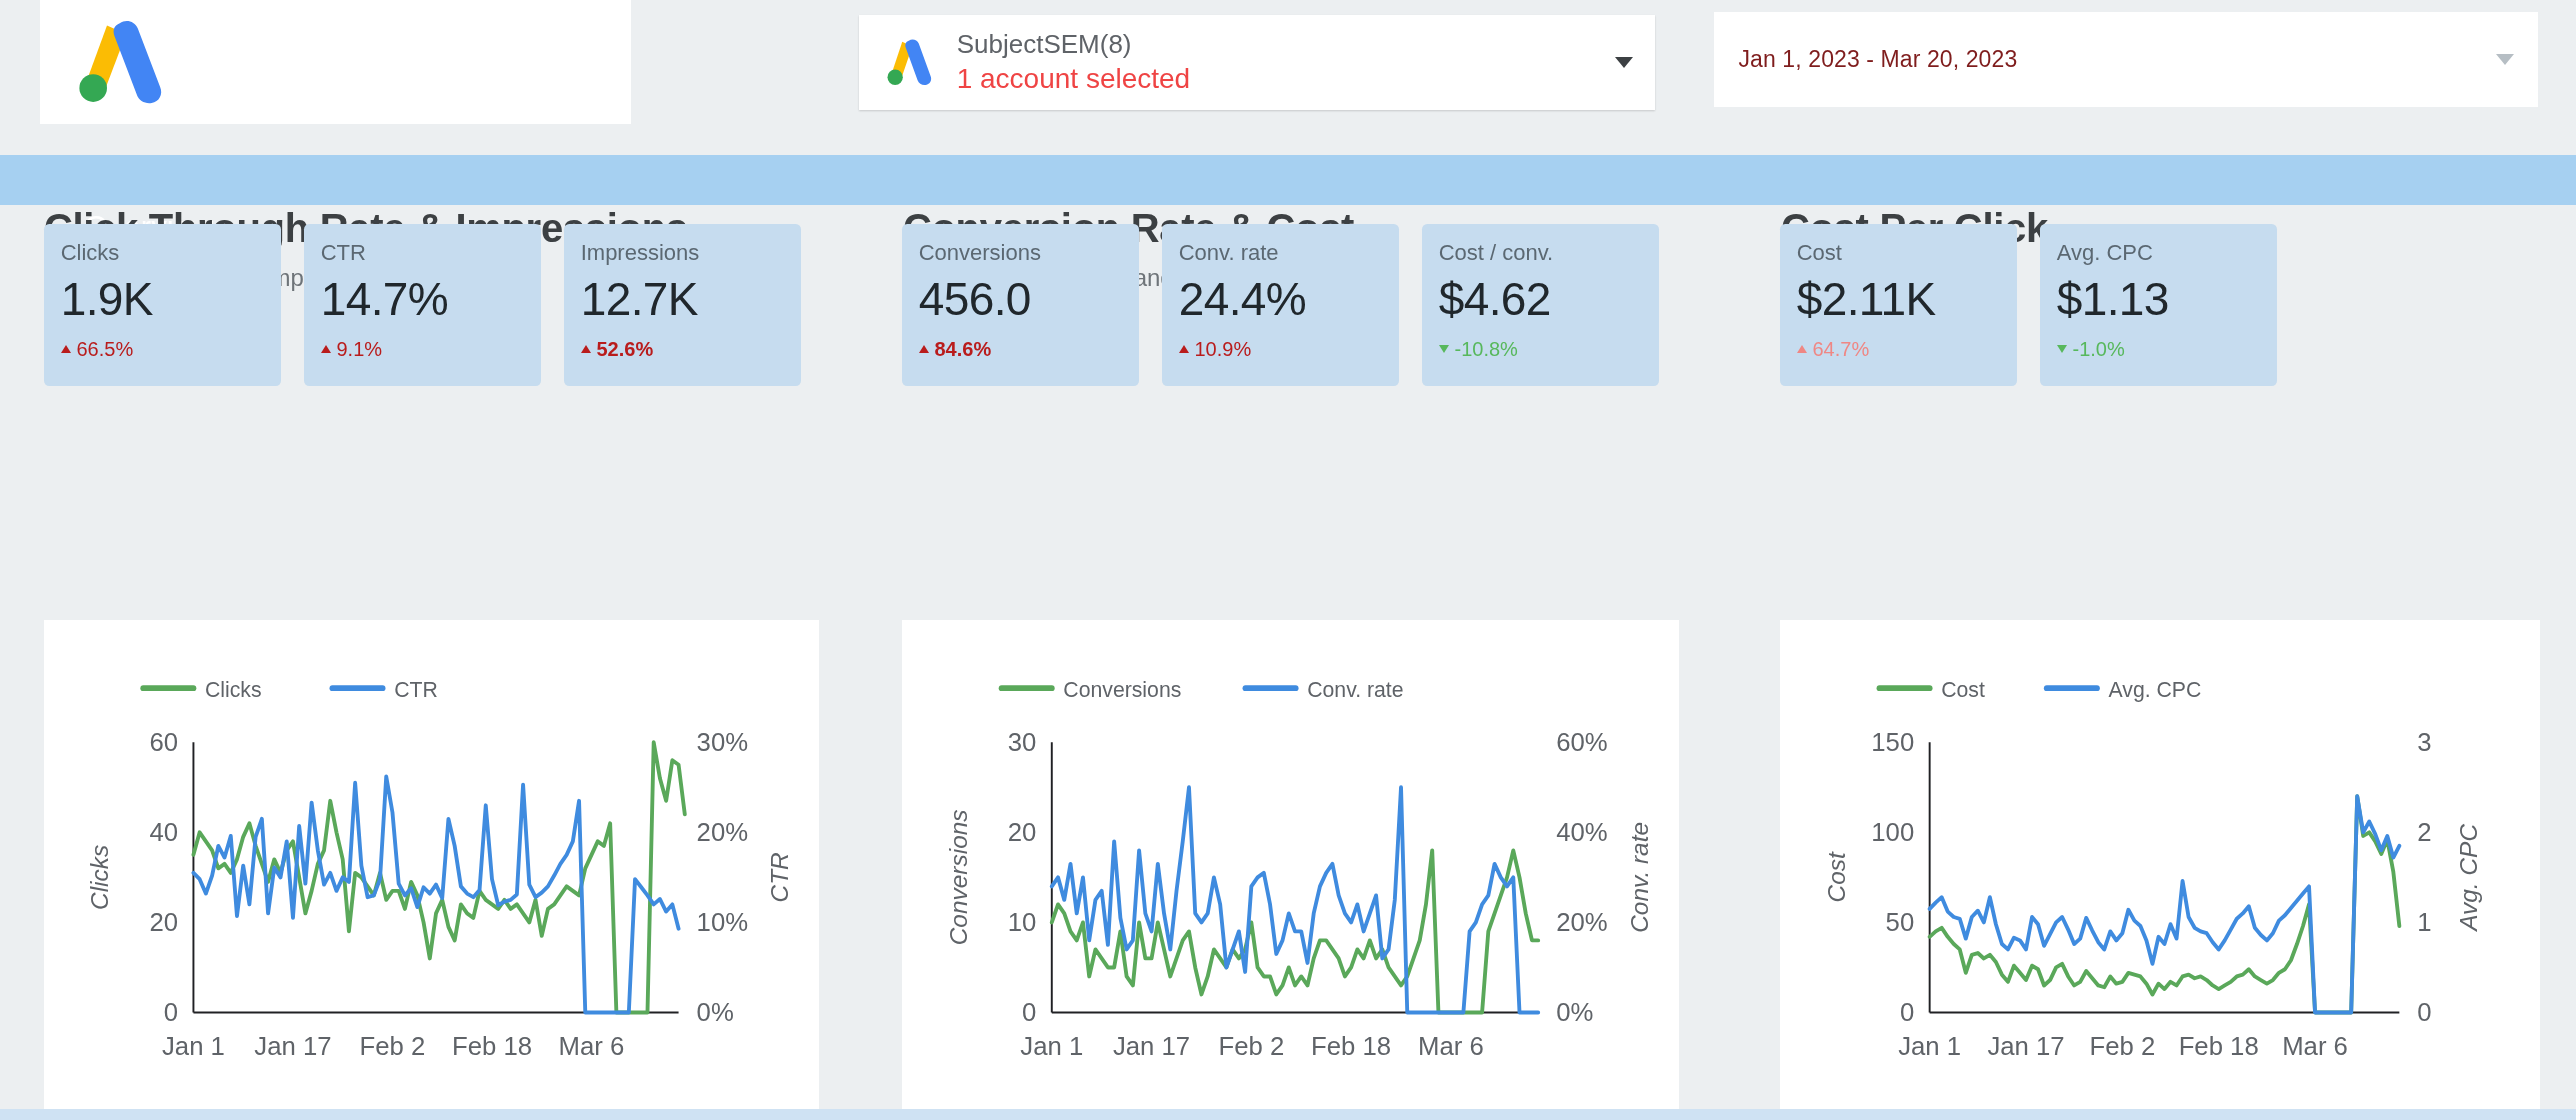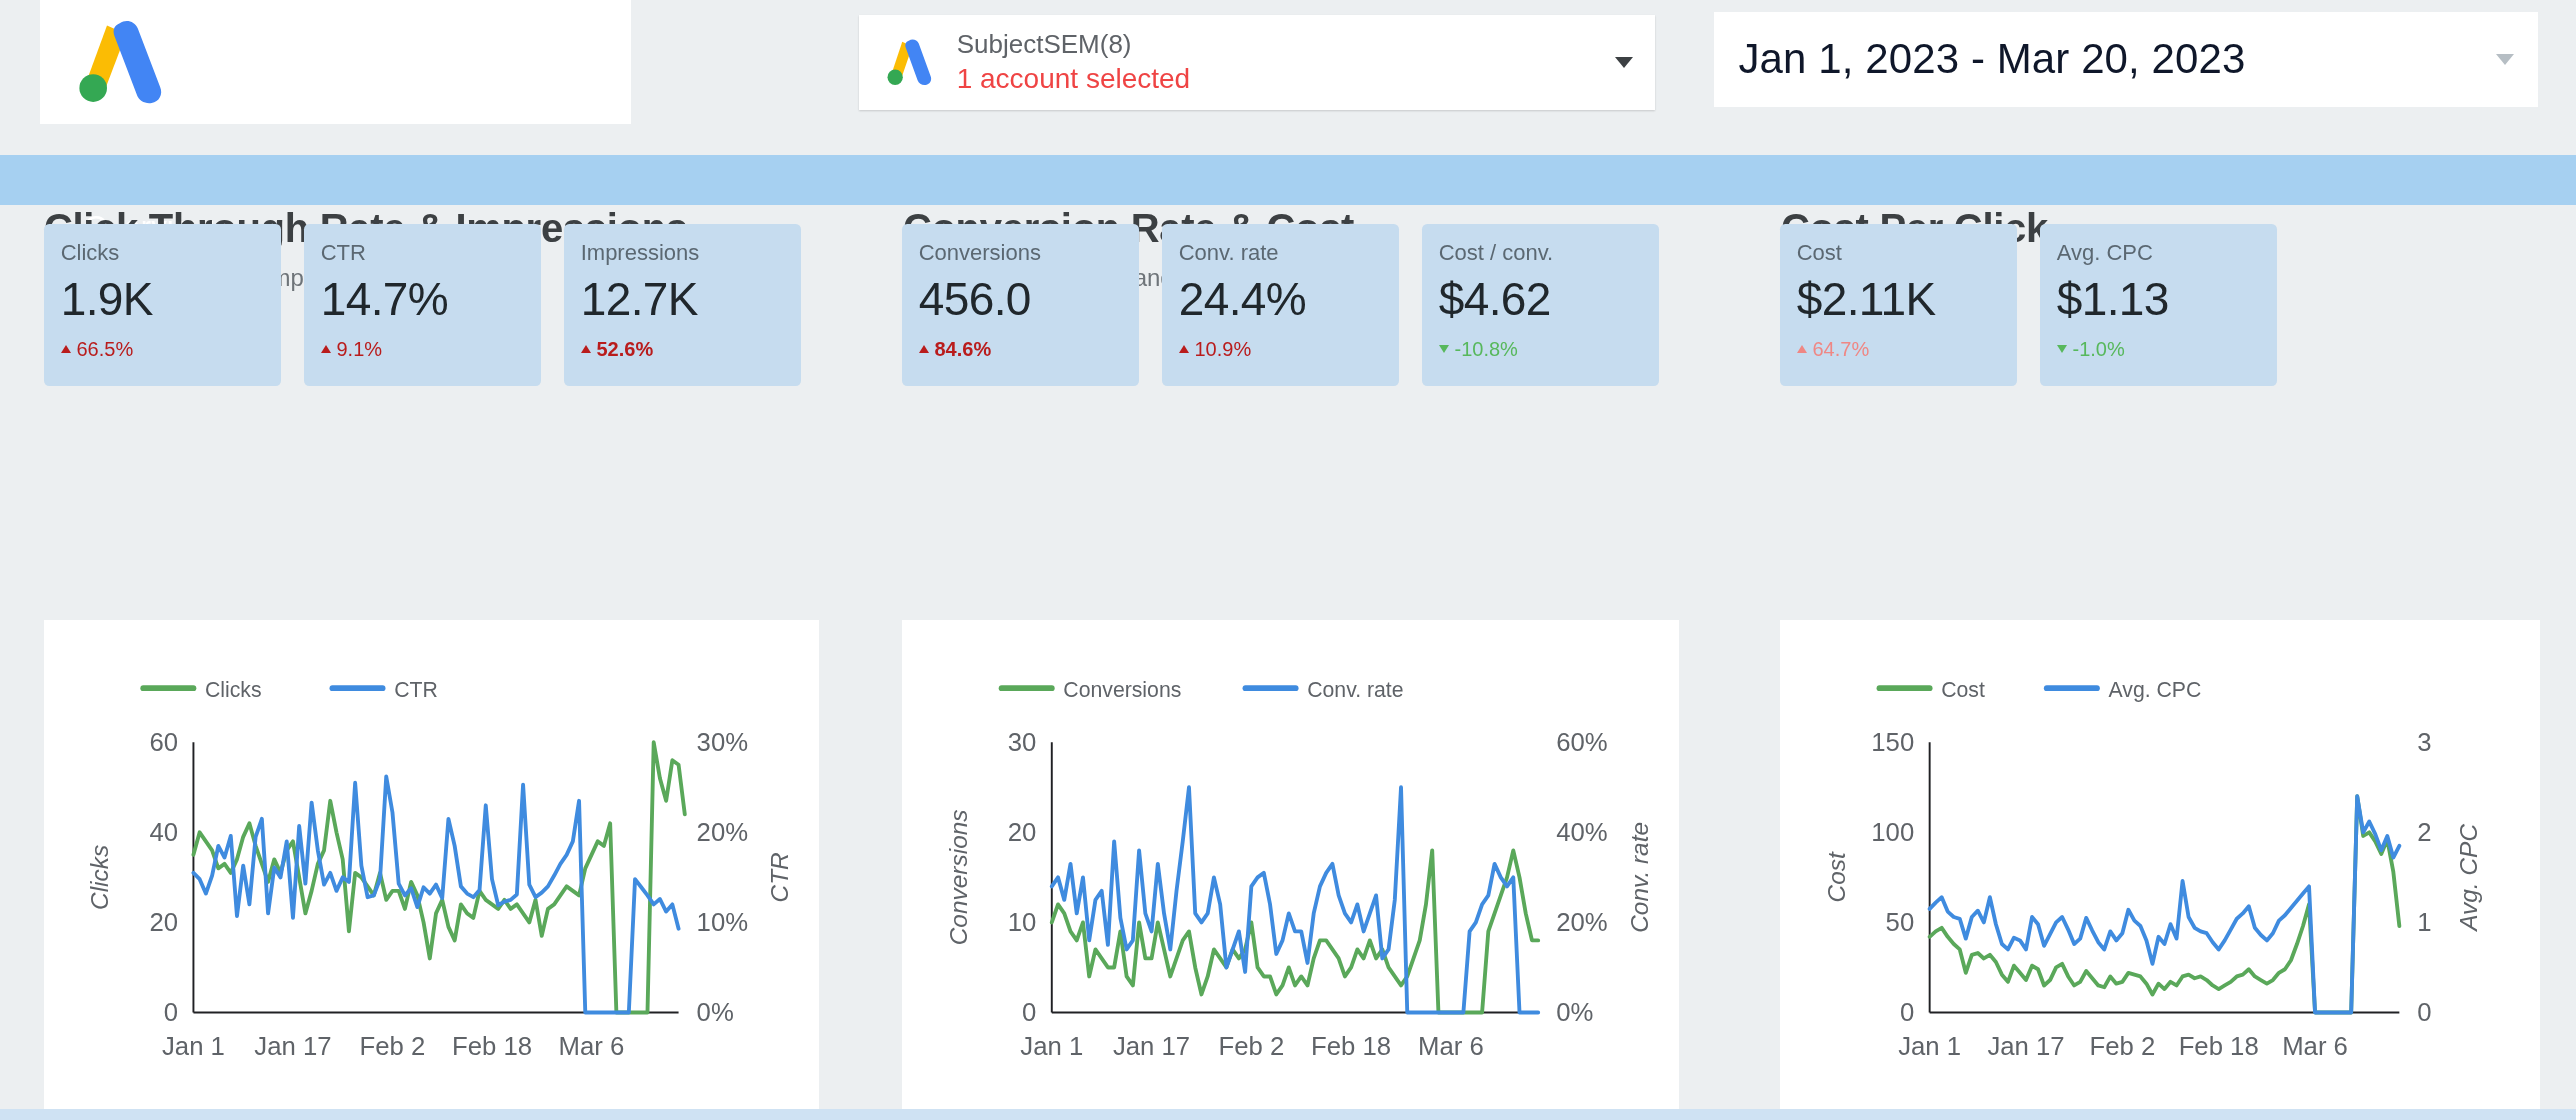--- a/index.html
+++ b/index.html
@@ -29,21 +29,21 @@
   .account-name { font-size: 26px; color: #5f6368; line-height: 1.32; }
   .account-sub  { font-size: 28px; color: #ef4444; line-height: 1.32; }
   .caret { width: 0; height: 0; border-left: 9px solid transparent; border-right: 9px solid transparent;
            border-top: 11px solid #3c4043; flex: 0 0 auto; }
   .caret.light { border-top-color: #b6bec4; }
 
   .date-card {
     position: absolute; left: 1714px; top: 11.6px; width: 824px; height: 95px;
     background: #ffffff; display: flex; align-items: center; padding: 0 24.5px;
   }
-  .date-text { flex: 1; font-size: 42px; color: #0f172a; letter-spacing: 0.1px; }
+  .date-text { flex: 1; font-size: 23px; color: #7f1d1d; letter-spacing: 0.1px; }
 
   
   .overview-bar {
     position: absolute; left: 0; top: 155px; width: 2576px; height: 50px;
     background: #a6d0f1;
   }
   .overview-label {
     position: absolute; left: 84px; top: 162px;
     font-size: 31px; color: #ffffff; margin-top: 48px;
   }

